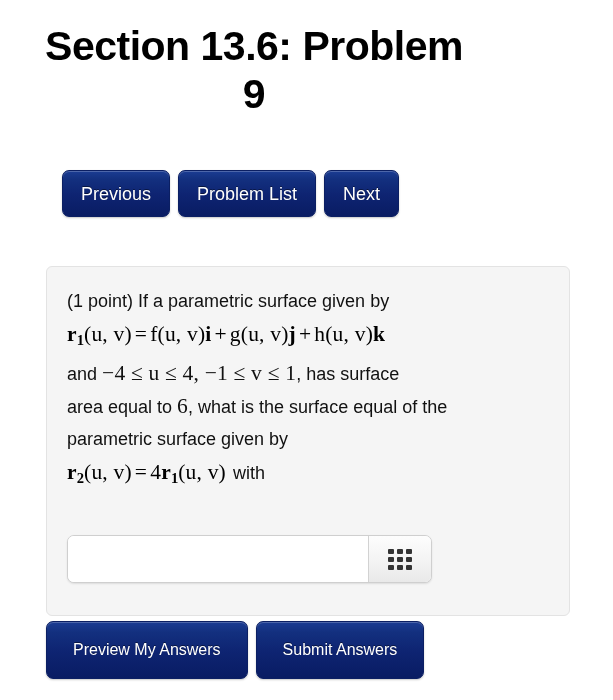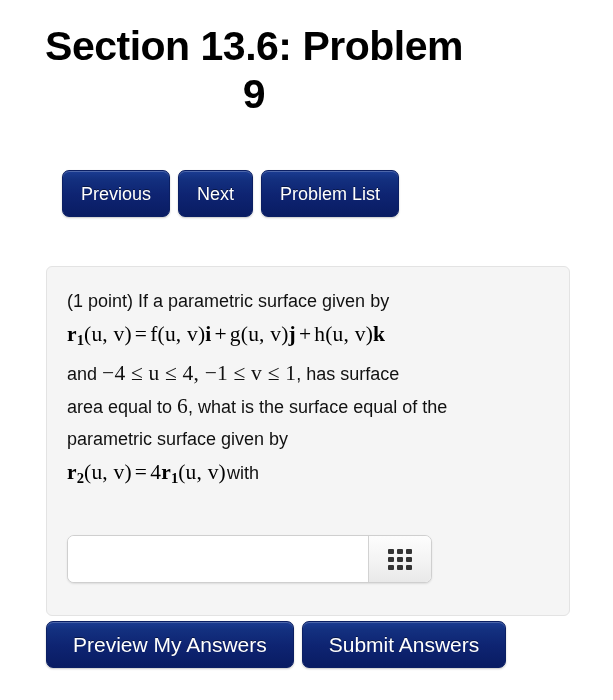--- a/index.html
+++ b/index.html
@@ -170,53 +170,53 @@
 
   
   .footer-row {
     position: absolute;
     left: 46px;
     top: 621px;
     display: flex;
     gap: 8px;
   }
   .footer-row .wwbtn {
-    height: 47px;
+    height: 58px;
     padding: 6px 26px;
-    font-size: 21px;
+    font-size: 16px;
   }
 </style>
 </head>
 <body>
 
 <div class="page-title">Section 13.6: Problem 9</div>
 
 <div class="nav-row">
   <button class="wwbtn">Previous</button>
+  <button class="wwbtn">Problem List</button>
   <button class="wwbtn">Next</button>
-  <button class="wwbtn">Problem List</button>
 </div>
 
 <div class="problem-panel">
 
   <div class="problem-body">
 
     <div class="ptext">(1 point) If a parametric surface given by</div>
 
     <div class="mline mth"><span class="mbf">r</span><span class="msub">1</span><span class="mi">(u, v)</span><span class="mo">=</span><span class="mi">f</span><span class="mi">(u, v)</span><span class="mbf">i</span><span class="mo">+</span><span class="mi">g</span><span class="mi">(u, v)</span><span class="mbf">j</span><span class="mo">+</span><span class="mi">h</span><span class="mi">(u, v)</span><span class="mbf">k</span></div>
 
     <div class="ptext"><span>and</span>
       <span class="mth mn">−4 ≤ u ≤ 4, −1 ≤ v ≤ 1</span><span>, has surface</span></div>
 
     <div class="ptext"><span>area equal to</span>
       <span class="mth mn">6</span><span>, what is the surface equal of the</span></div>
 
     <div class="ptext">parametric surface given by</div>
 
-    <div class="mline"><span class="mth"><span class="mbf">r</span><span class="msub">2</span><span class="mi">(u, v)</span><span class="mo">=</span><span class="mn">4</span><span class="mbf">r</span><span class="msub">1</span><span class="mi">(u, v)</span></span><span class="ptext" style="padding-left:1px">with</span></div>
+    <div class="mline"><span class="mth"><span class="mbf">r</span><span class="msub">2</span><span class="mi">(u, v)</span><span class="mo">=</span><span class="mn">4</span><span class="mbf">r</span><span class="msub">1</span><span class="mi">(u, v)</span></span><span class="ptext" style="padding-left:7px">with</span></div>
 
   </div>
 
   <div class="answer-row">
     <div class="answer-wrap">
       <input class="answer-input" type="text" value="" placeholder="" style="">
       <button class="keypad-btn">
         <span class="keypad-grid">
           <i></i>
             <i></i>

